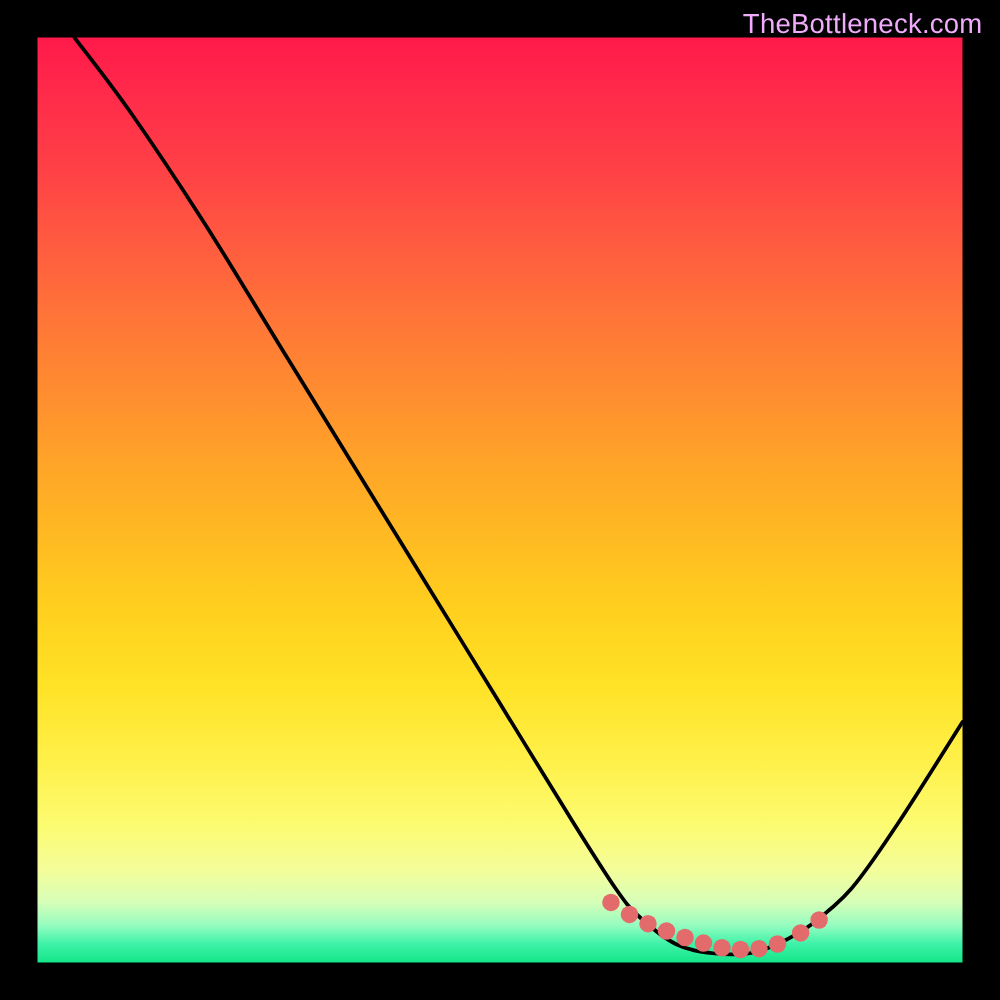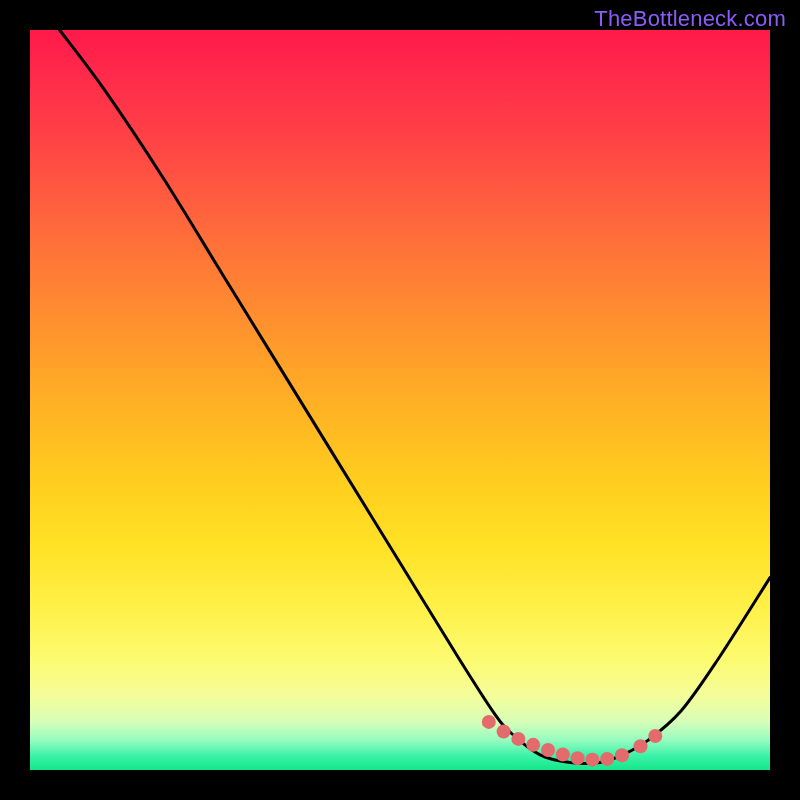--- a/index.html
+++ b/index.html
@@ -8,21 +8,21 @@
     height: 800px;
     background: #000;
     position: relative;
     font-family: Arial, sans-serif;
     overflow: hidden;
   }
   .watermark {
     position: absolute;
     top: 6px;
     right: 14px;
-    color: #8b5cf6;
+    color: #f0abfc;
     font-size: 22px;
     font-weight: 500;
     z-index: 10;
     letter-spacing: 0.2px;
   }
   .plot-area {
     position: absolute;
     left: 30px;
     top: 30px;
     width: 740px;

